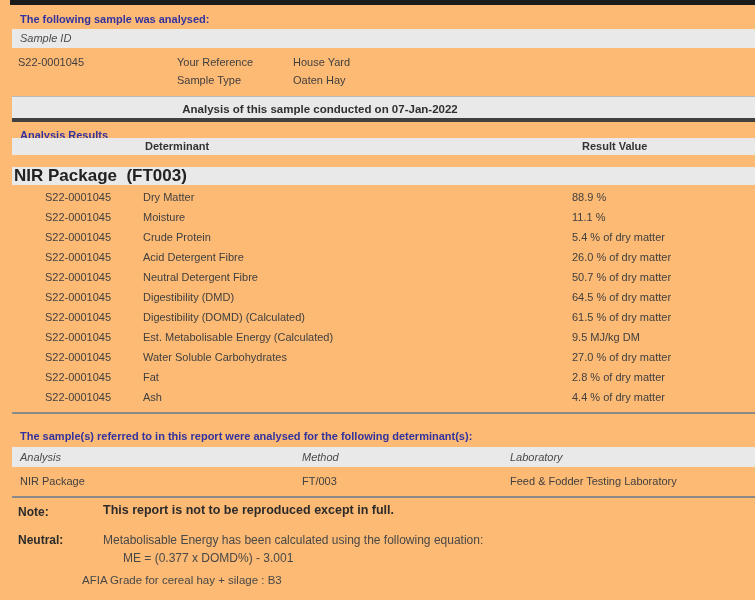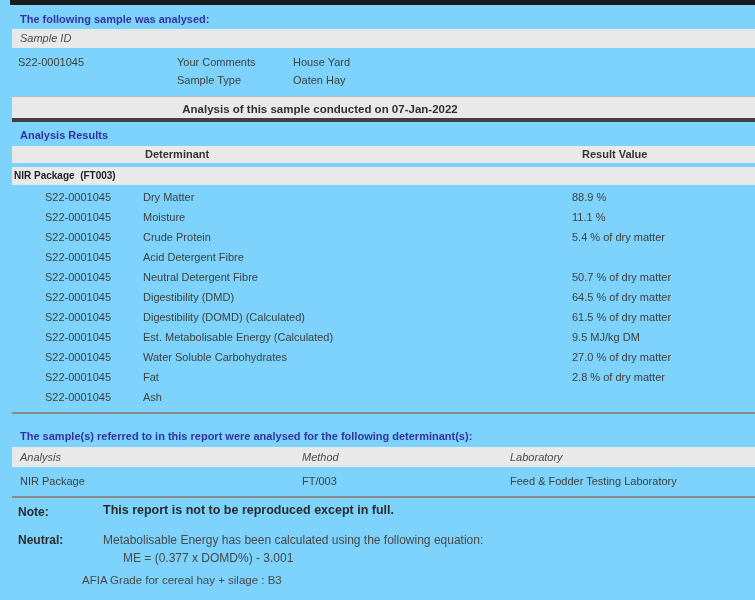--- a/index.html
+++ b/index.html
@@ -1,39 +1,39 @@
 <!DOCTYPE html>
 <html><head>
 <meta charset="utf-8">
 <style>
   * { margin:0; padding:0; box-sizing:border-box; }
   html,body { width:755px; height:600px; background:#ffffff; overflow:hidden;
               font-family:"Liberation Sans", sans-serif; color:#3f3f3f; font-size:11px; }
-  .page { position:relative; width:755px; height:600px; background:#7dd3fc; }
+  .page { position:relative; width:755px; height:600px; background:#fdba74; }
   .abs { position:absolute; }
 
   .topbar { position:absolute; left:10px; top:0; width:745px; height:5px; background:#1b1b1b; }
 
   .h-navy { color:#3232a0; font-weight:bold; font-size:11px; white-space:nowrap; }
 
   .band { position:absolute; left:12px; width:743px; background:#e9e9e9; }
 
   .band-sampleid { top:29px; height:19px; line-height:19px; }
   .band-sampleid .lbl { font-style:italic; color:#4a4a4a; padding-left:8px; }
 
   .sample-val { position:absolute; white-space:nowrap; color:#3f3f3f; }
 
   .band-conducted { top:96px; height:26px; border-top:1px solid #b9b9b9; border-bottom:4px solid #404040; }
   .band-conducted .inner { width:616px; text-align:center; line-height:24px; font-weight:bold; color:#303030; font-size:11.5px; }
 
-  .band-rescols { top:146px; height:17px; line-height:17px; }
+  .band-rescols { top:138px; height:17px; line-height:17px; }
   .band-rescols .col { position:absolute; font-weight:bold; color:#333; white-space:nowrap; }
 
   .band-package { top:167px; height:18px; line-height:18px; }
-  .band-package .pkg { padding-left:2px; font-weight:bold; color:#222; font-size:10px; white-space:pre; }
+  .band-package .pkg { padding-left:2px; font-weight:bold; color:#222; font-size:17px; white-space:pre; }
 
   #rows { position:absolute; left:12px; top:187px; width:743px; }
   .rrow { position:relative; height:20px; line-height:20px; }
   .rrow span { position:absolute; white-space:nowrap; }
   .c-id  { left:33px; }
   .c-det { left:131px; }
   .c-val { left:560px; }
 
   .divider { position:absolute; left:12px; width:743px; height:2px; background:#8a8a8a; }
 
@@ -62,21 +62,21 @@
 
   <div class="topbar"></div>
 
   <div class="abs h-navy" style="left:20px; top:13px;">The following sample was analysed:</div>
 
   <div class="band band-sampleid">
     <div class="lbl">Sample ID</div>
   </div>
 
   <div class="sample-val" style="left:18px; top:56px;">S22-0001045</div>
-  <div class="sample-val" style="left:177px; top:56px;">Your Comments</div>
+  <div class="sample-val" style="left:177px; top:56px;">Your Reference</div>
   <div class="sample-val" style="left:293px; top:56px;">House Yard</div>
   <div class="sample-val" style="left:177px; top:74px;">Sample Type</div>
   <div class="sample-val" style="left:293px; top:74px;">Oaten Hay</div>
 
   <div class="band band-conducted">
     <div class="inner">Analysis of this sample conducted on 07-Jan-2022</div>
   </div>
 
   <div class="abs h-navy" style="left:20px; top:129px;">Analysis Results</div>
 
@@ -101,20 +101,21 @@
         <span class="c-val">11.1 %</span>
       </div>
       <div class="rrow">
         <span class="c-id">S22-0001045</span>
         <span class="c-det">Crude Protein</span>
         <span class="c-val">5.4 % of dry matter</span>
       </div>
       <div class="rrow">
         <span class="c-id">S22-0001045</span>
         <span class="c-det">Acid Detergent Fibre</span>
+        <span class="c-val">26.0 % of dry matter</span>
       </div>
       <div class="rrow">
         <span class="c-id">S22-0001045</span>
         <span class="c-det">Neutral Detergent Fibre</span>
         <span class="c-val">50.7 % of dry matter</span>
       </div>
       <div class="rrow">
         <span class="c-id">S22-0001045</span>
         <span class="c-det">Digestibility (DMD)</span>
         <span class="c-val">64.5 % of dry matter</span>
@@ -135,20 +136,21 @@
         <span class="c-val">27.0 % of dry matter</span>
       </div>
       <div class="rrow">
         <span class="c-id">S22-0001045</span>
         <span class="c-det">Fat</span>
         <span class="c-val">2.8 % of dry matter</span>
       </div>
       <div class="rrow">
         <span class="c-id">S22-0001045</span>
         <span class="c-det">Ash</span>
+        <span class="c-val">4.4 % of dry matter</span>
       </div>
     </div>
 
   <div class="divider" style="top:412px;"></div>
 
   <div class="abs h-navy" style="left:20px; top:430px;">The sample(s) referred to in this report were analysed for the following determinant(s):</div>
 
   <div class="band band-detcols">
     <div class="col" style="left:8px;">Analysis</div>
     <div class="col" style="left:290px;">Method</div>

